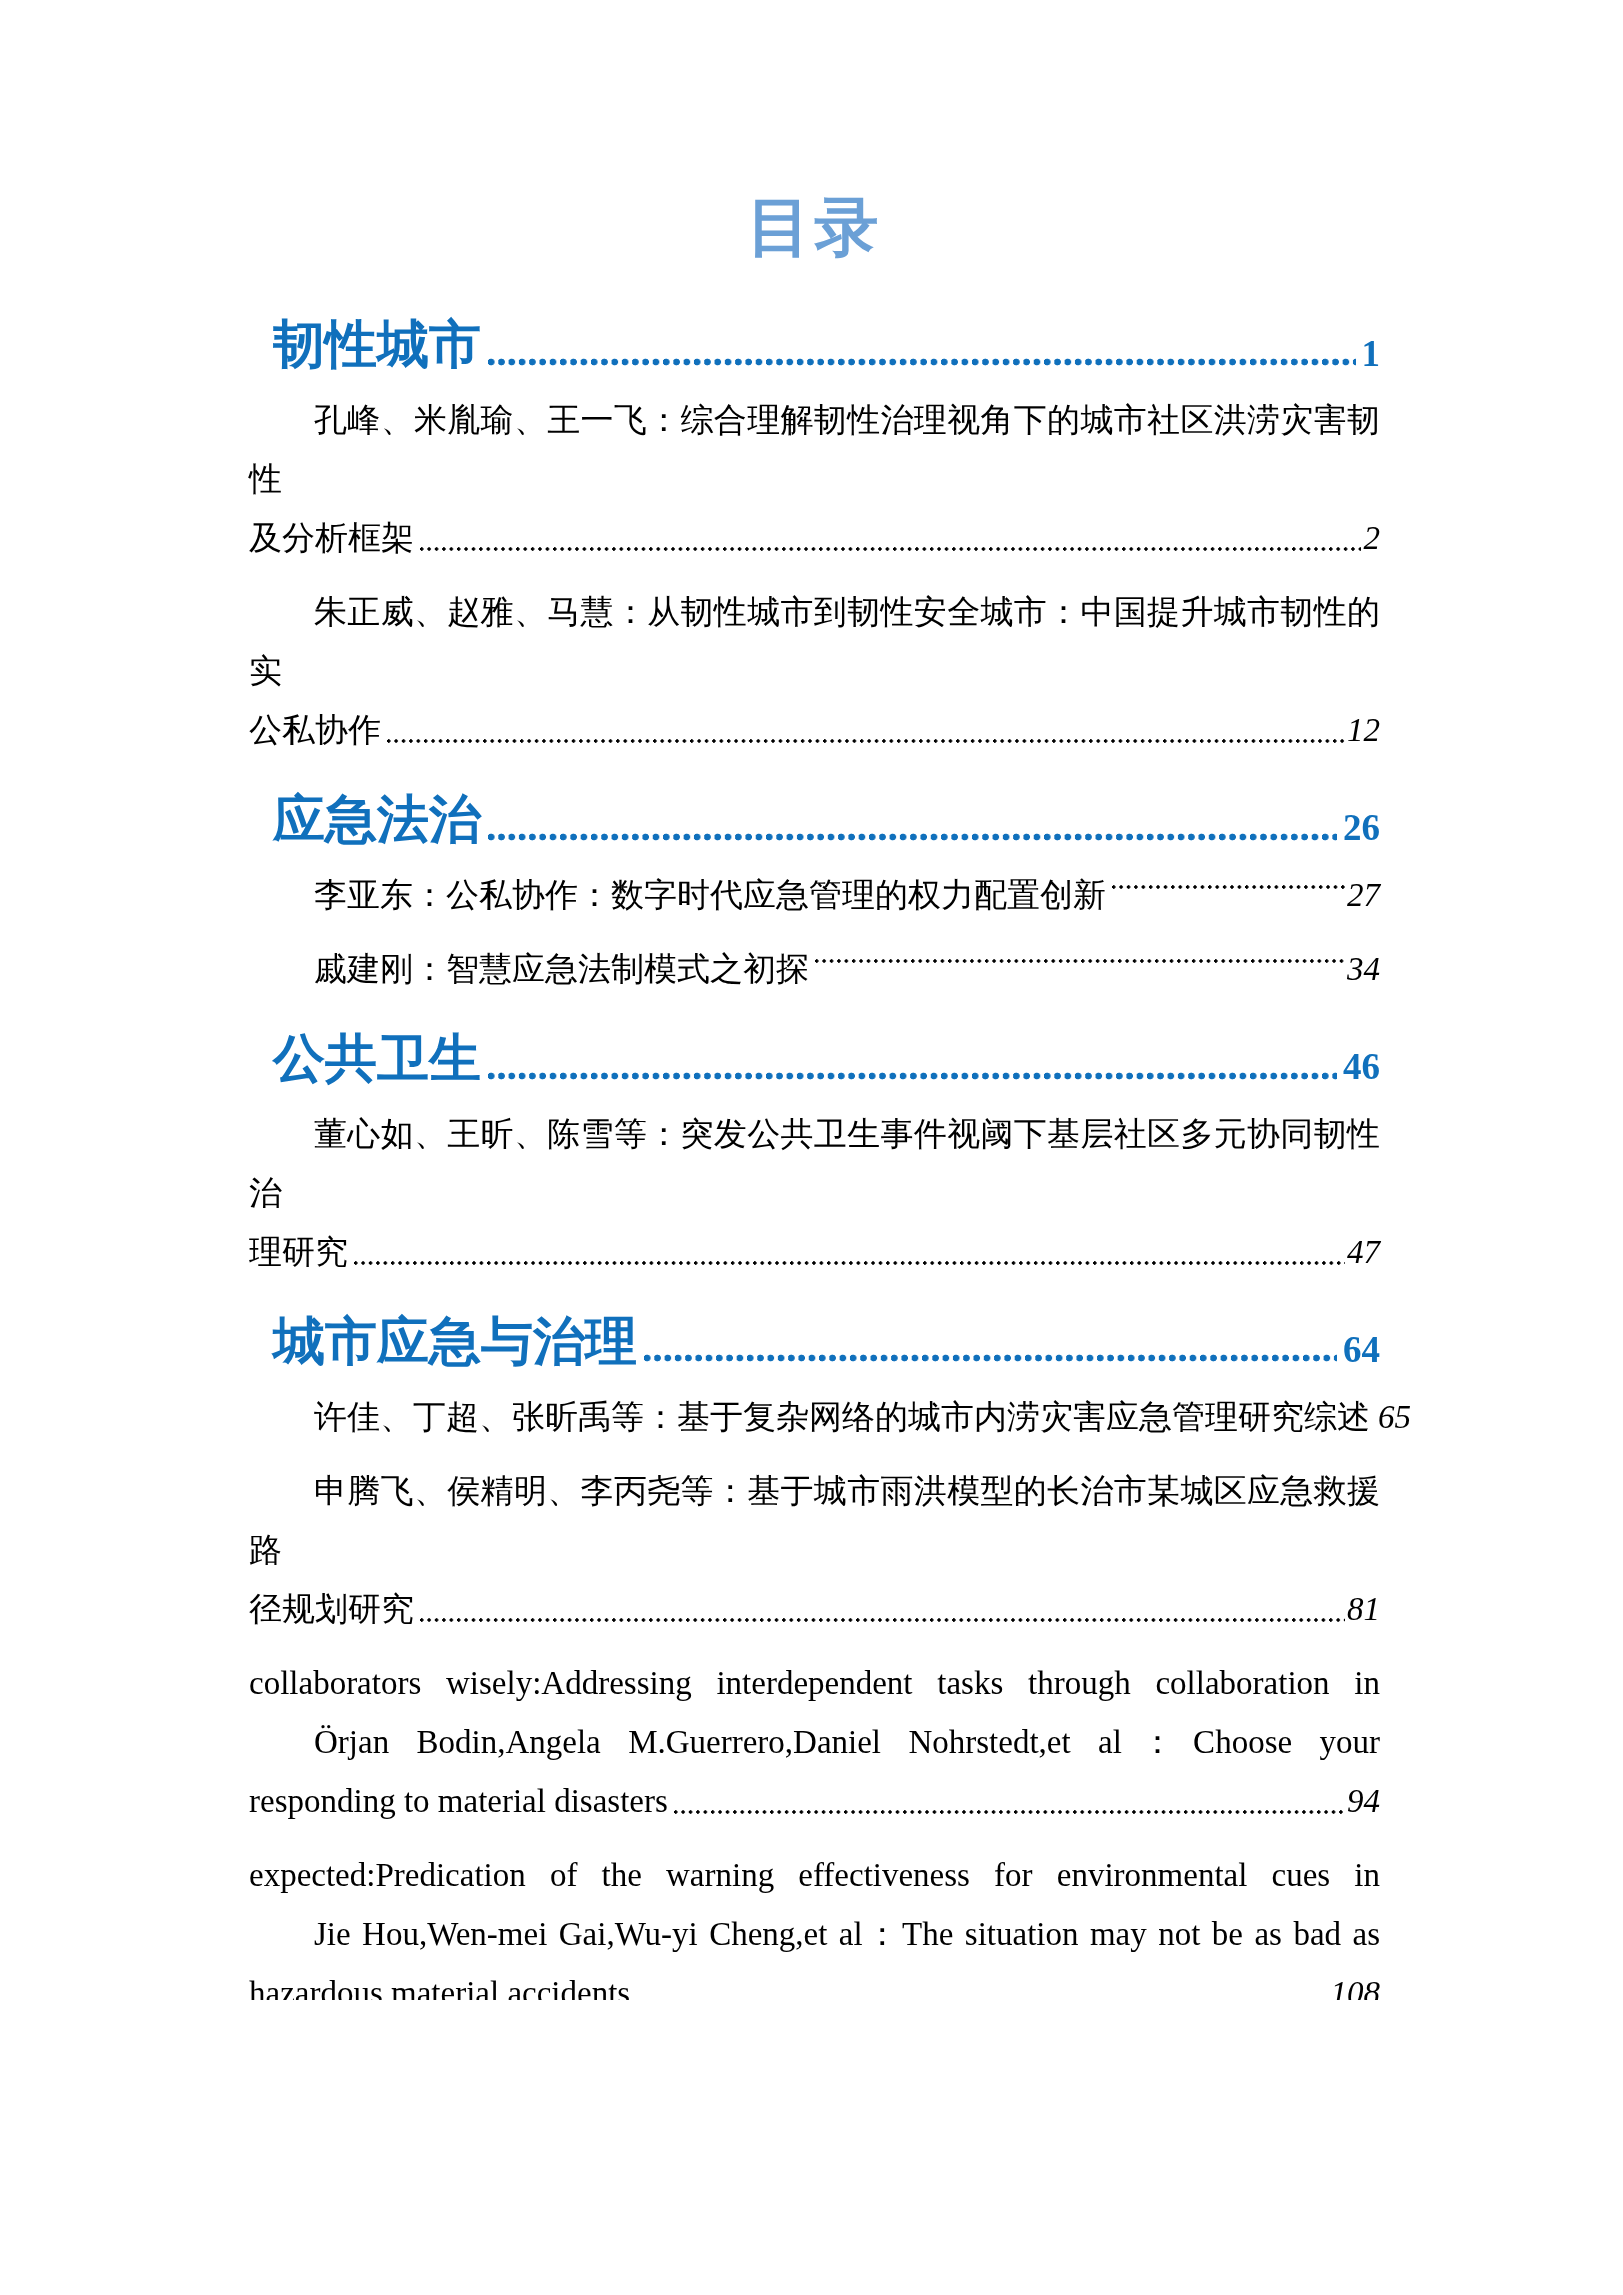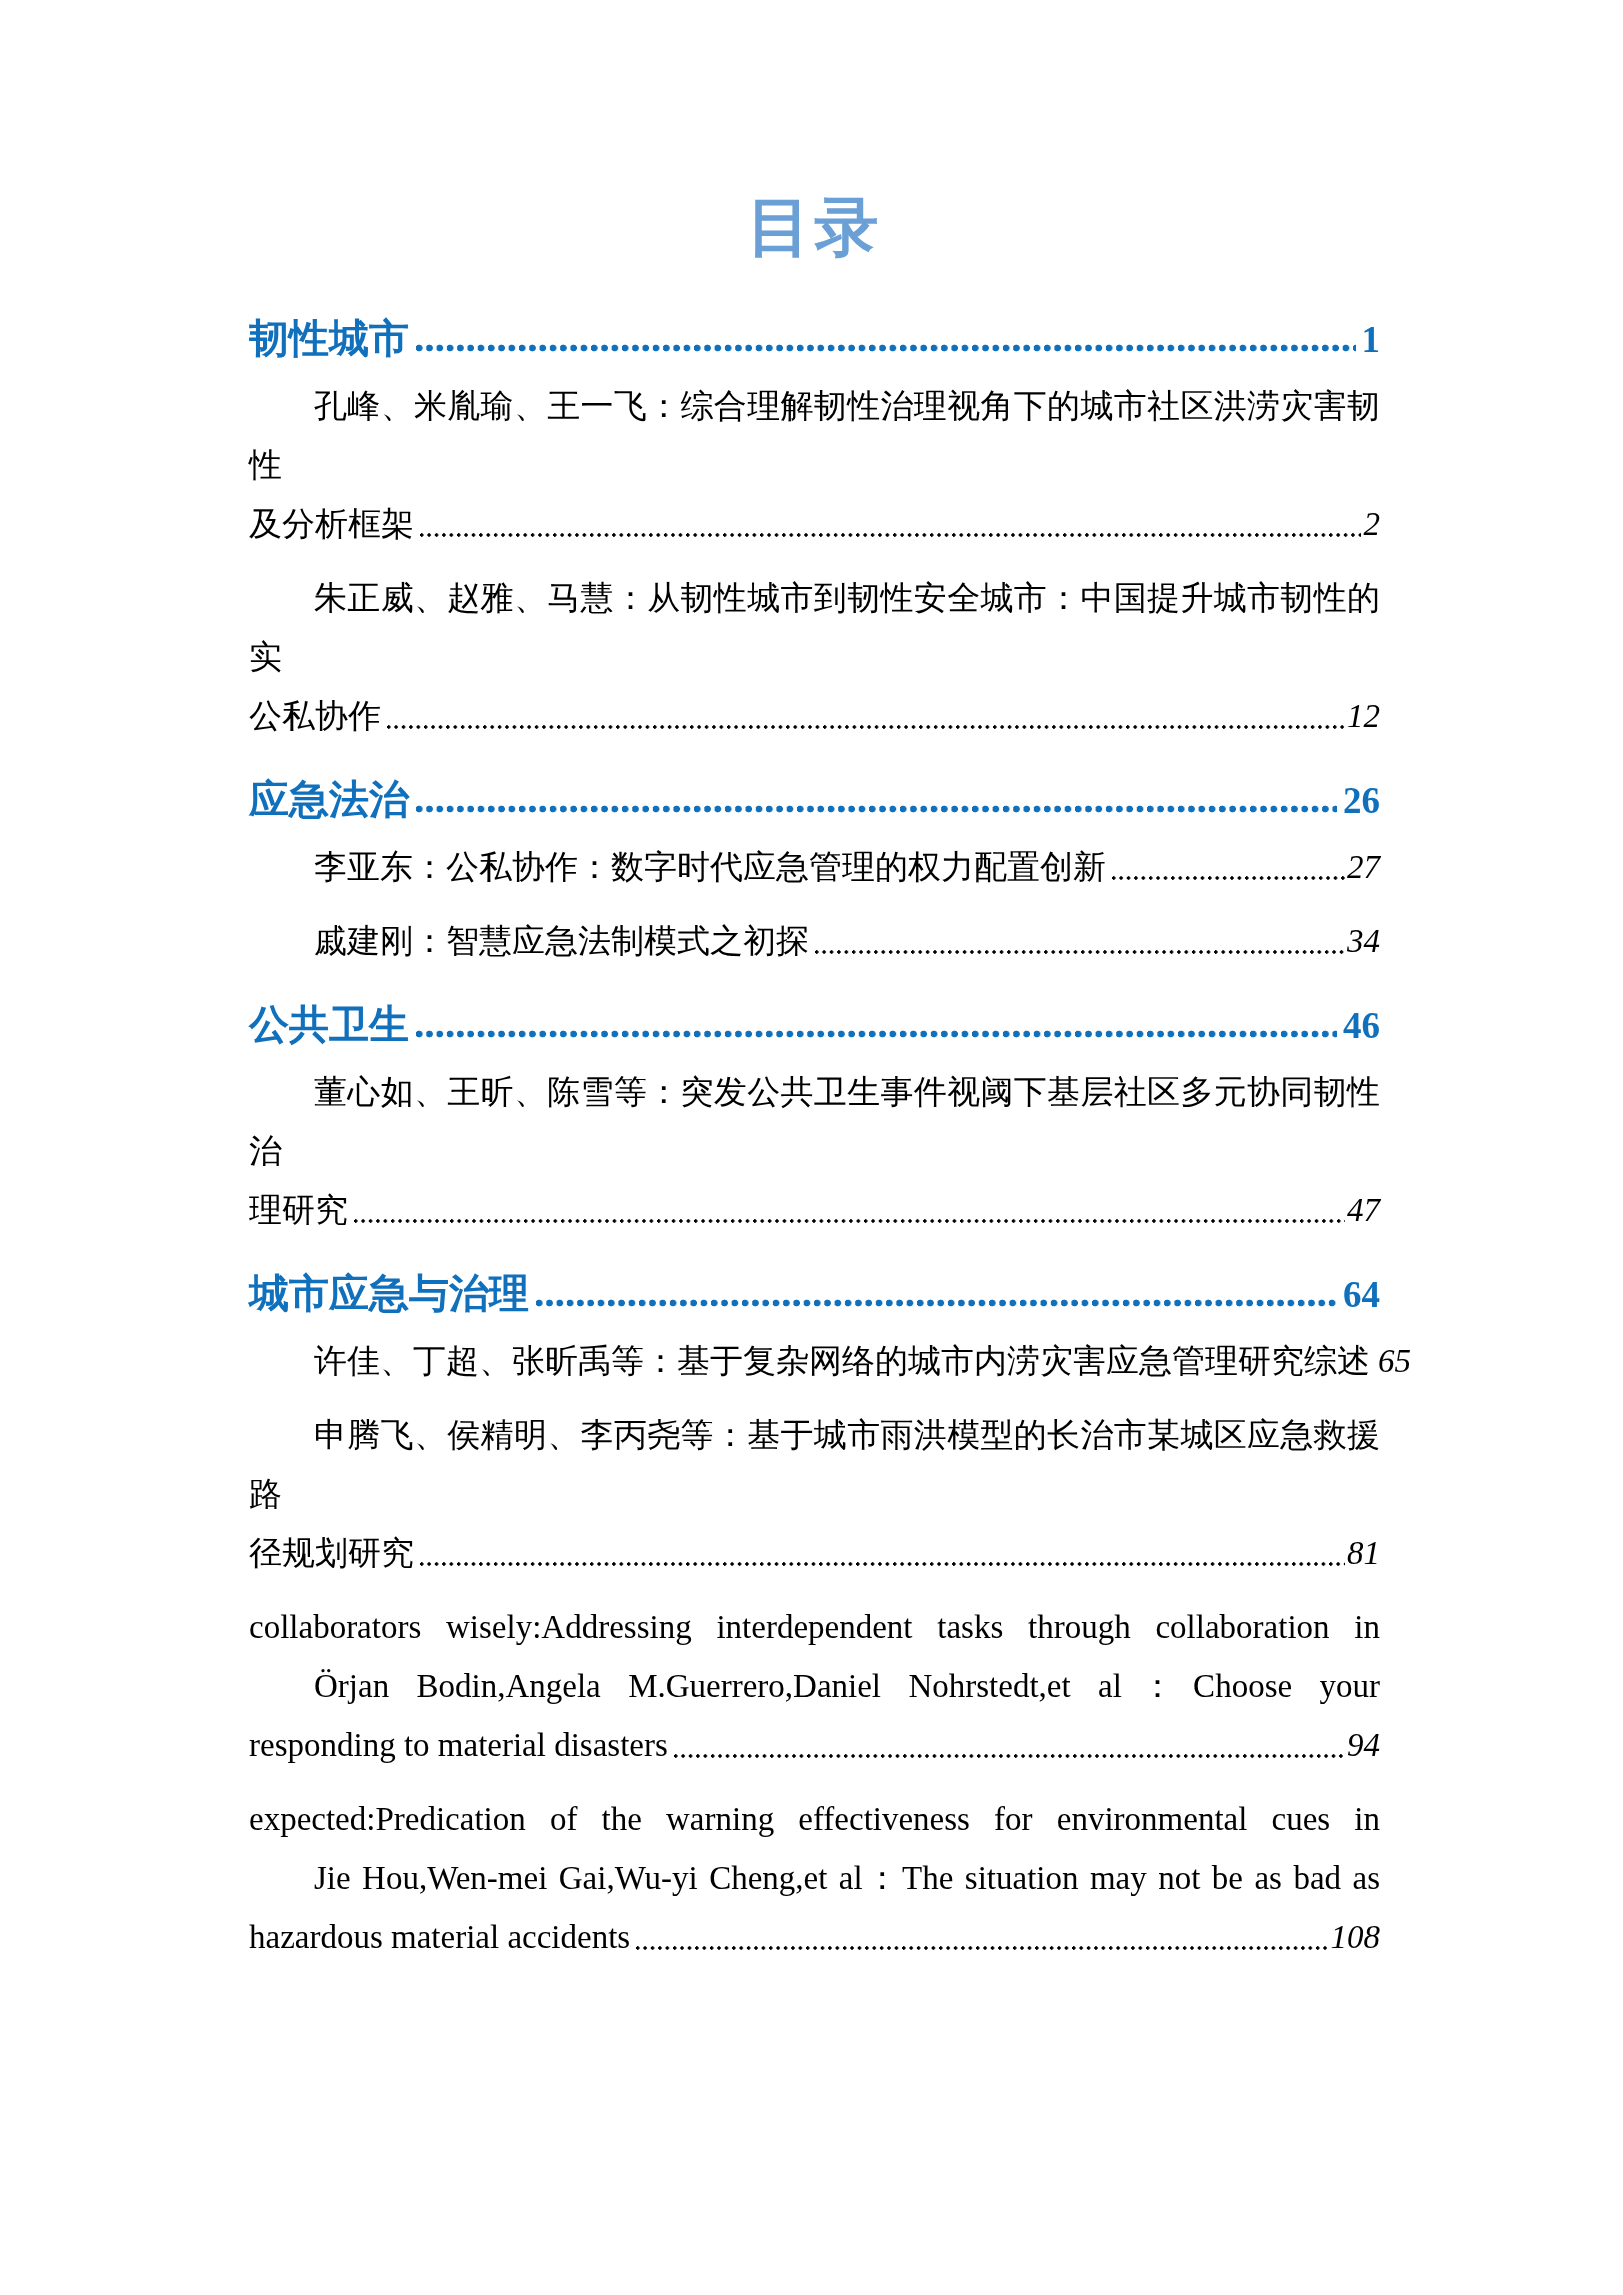--- a/index.html
+++ b/index.html
@@ -37,24 +37,25 @@
   .section{margin:0;}
   .section-row{
     display:flex;
     align-items:flex-end;
     margin:30px 0 16px 0;
   }
   .section:first-of-type .section-row{margin-top:0;}
   .section-title{
     font-family:"Liberation Sans", sans-serif;
     font-weight:bold;
-    font-size:40px;
+    font-size:52px;
     line-height:1.15;
     color:var(--blue);
     white-space:nowrap;
+    margin-left:24px;
   }
   .section-leader{
     flex:1 1 auto;
     min-width:0;
     height:8px;
     margin:0 5.7px 9.2px 6.9px;
     background-image:radial-gradient(circle at 3.1px 4px, var(--blue) 3.1px, transparent 3.7px);
     background-size:10.3px 8px;
     background-repeat:repeat-x;
     background-position:left center;
@@ -79,21 +80,21 @@
     text-align:justify;
     text-align-last:justify;
     text-justify:inter-character;
   }
   .toc-line.fill.indent{text-indent:65px;}
   .toc-line.last{
     display:flex;
     align-items:flex-end;
     text-align:left;
   }
-  .toc-line.last.indent{padding-left:65px;}
+  .toc-line.last.indent{padding-left:65px;align-items:center;}
   .entry-text{
     white-space:nowrap;
     line-height:59px;
   }
   .entry-leader{
     flex:1 1 auto;
     min-width:0;
     height:4px;
     margin:0 2.3px 17px 5.7px;
     background-image:radial-gradient(circle at 1.7px 2px, var(--ink) 1.5px, transparent 1.9px);

